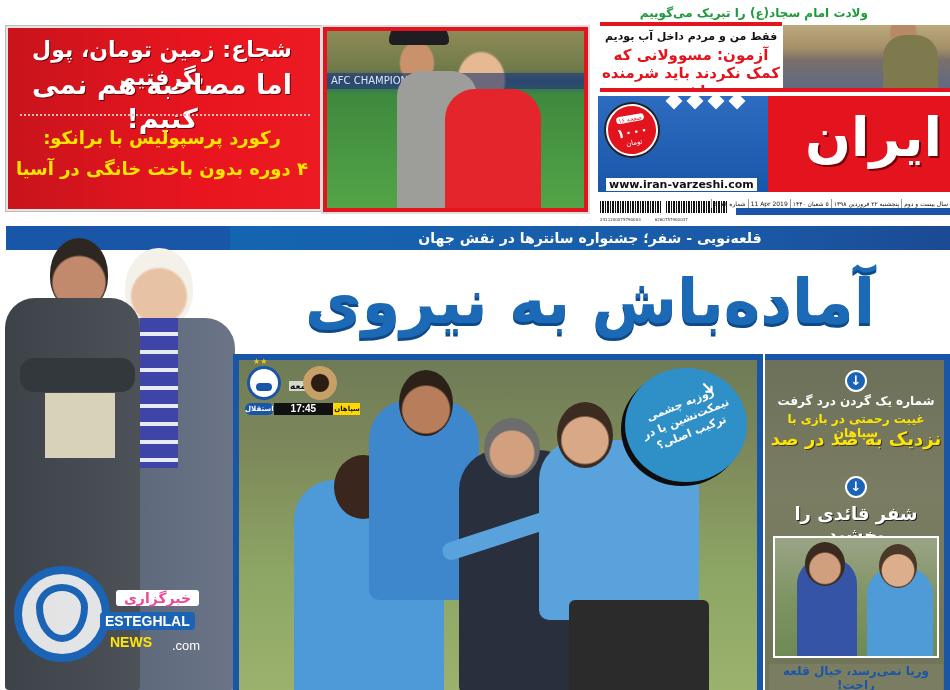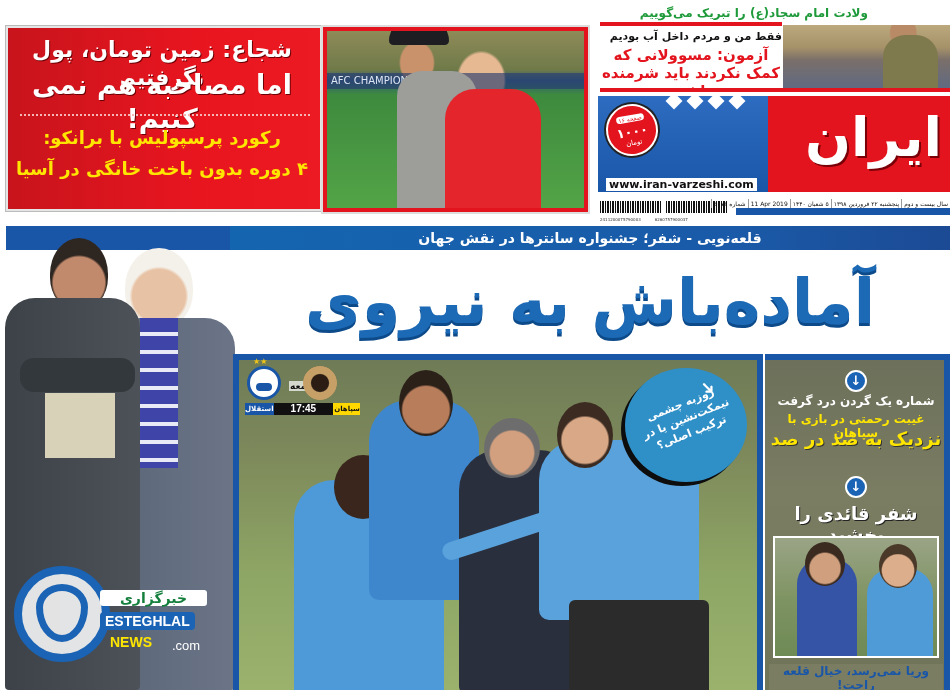--- a/index.html
+++ b/index.html
@@ -74,21 +74,21 @@
     left: 783px; top: 25px; width: 167px; height: 64px; overflow: hidden;
     background:
       radial-gradient(ellipse 14px 16px at 72% 12%, #b98a66 0 90%, transparent 100%),
       linear-gradient(180deg, #bca87d 0%, #a69269 35%, #7a6f6a 55%, #5f6a82 100%);
   }
   #top-right-photo .man {
     position: absolute; right: 12px; top: 10px; width: 55px; height: 60px;
     background: #7f7a4e; border-radius: 22px 22px 0 0;
   }
   #quote-small {
-    left: 600px; top: 30px; width: 182px; text-align: right;
+    left: 600px; top: 30px; width: 182px; text-align: center;
     color: #111; font-weight: bold; font-size: 11px; line-height: 14px;
   }
   #quote-red {
     left: 600px; top: 46px; width: 182px; text-align: center;
     color: #e3141d; font-weight: bold; font-size: 15px; line-height: 18px;
   }
 
   
   #masthead {
     left: 598px; top: 92px; width: 352px; height: 106px; overflow: hidden;
@@ -167,22 +167,22 @@
   #esteghlal-logo { left: 14px; top: 566px; width: 165px; height: 110px; }
   #esteghlal-logo .ring {
     position: absolute; left: 0; top: 0; width: 96px; height: 96px; border-radius: 50%;
     border: 8px solid #1a63b5; background: rgba(255,255,255,0.85);
   }
   #esteghlal-logo .ring-inner {
     position: absolute; left: 22px; top: 18px; width: 52px; height: 58px;
     border: 7px solid #1a63b5; border-radius: 50% 50% 50% 50% / 40% 40% 60% 60%;
   }
   #esteghlal-logo .fa {
-    position: absolute; left: 86px; top: 24px; color: #15803d; font-weight: bold;
-    font-size: 14px; background: #fff; padding: 0 20px; border-radius: 3px;
+    position: absolute; left: 102px; top: 24px; color: #ec4899; font-weight: bold;
+    font-size: 14px; background: #fff; padding: 0 8px; border-radius: 3px;
   }
   #esteghlal-logo .en {
     position: absolute; left: 86px; top: 46px; color: #fff; background: #1a63b5;
     font-family: "Liberation Sans", sans-serif; font-weight: bold; font-size: 14px;
     padding: 1px 5px; border-radius: 4px;
   }
   #esteghlal-logo .news {
     position: absolute; left: 96px; top: 68px; color: #ffe600;
     font-family: "Liberation Sans", sans-serif; font-weight: bold; font-size: 14px;
   }
@@ -220,21 +220,21 @@
     background: radial-gradient(circle, #2b1d14 0 35%, #c7a067 40% 70%, #5a4025 75%);
   }
   #match-badge .day {
     position: absolute; left: 44px; top: 24px; font-size: 9px; font-weight: bold; color: #111;
     background: rgba(255,255,255,0.7); padding: 0 1px;
   }
   #match-badge .bar {
     position: absolute; left: 0; top: 46px; width: 115px; height: 12px; display: flex;
     font-size: 7px; line-height: 12px; font-weight: bold;
   }
-  #match-badge .bar .t1 { flex: 1; background: #1a56a8; color: #fff; text-align: center; }
+  #match-badge .bar .t1 { flex: 1; background: #1a56a8; color: #fff; text-align: center; border-radius: 6px; }
   #match-badge .bar .time { background: #111; color: #fff; padding: 0 17px; font-family: "Liberation Sans", sans-serif; font-size: 10px; }
   #match-badge .bar .t2 { flex: 1; background: #ffd800; color: #111; }
 
   
   #bench-bubble {
     left: 625px; top: 368px; width: 122px; height: 114px;
     background: #2f8fc7; border-radius: 50%; box-shadow: -4px 4px 0 #0d0d0d;
     color: #fff; font-weight: bold; font-size: 11px; line-height: 15px;
     text-align: center; padding-top: 28px;
   }

